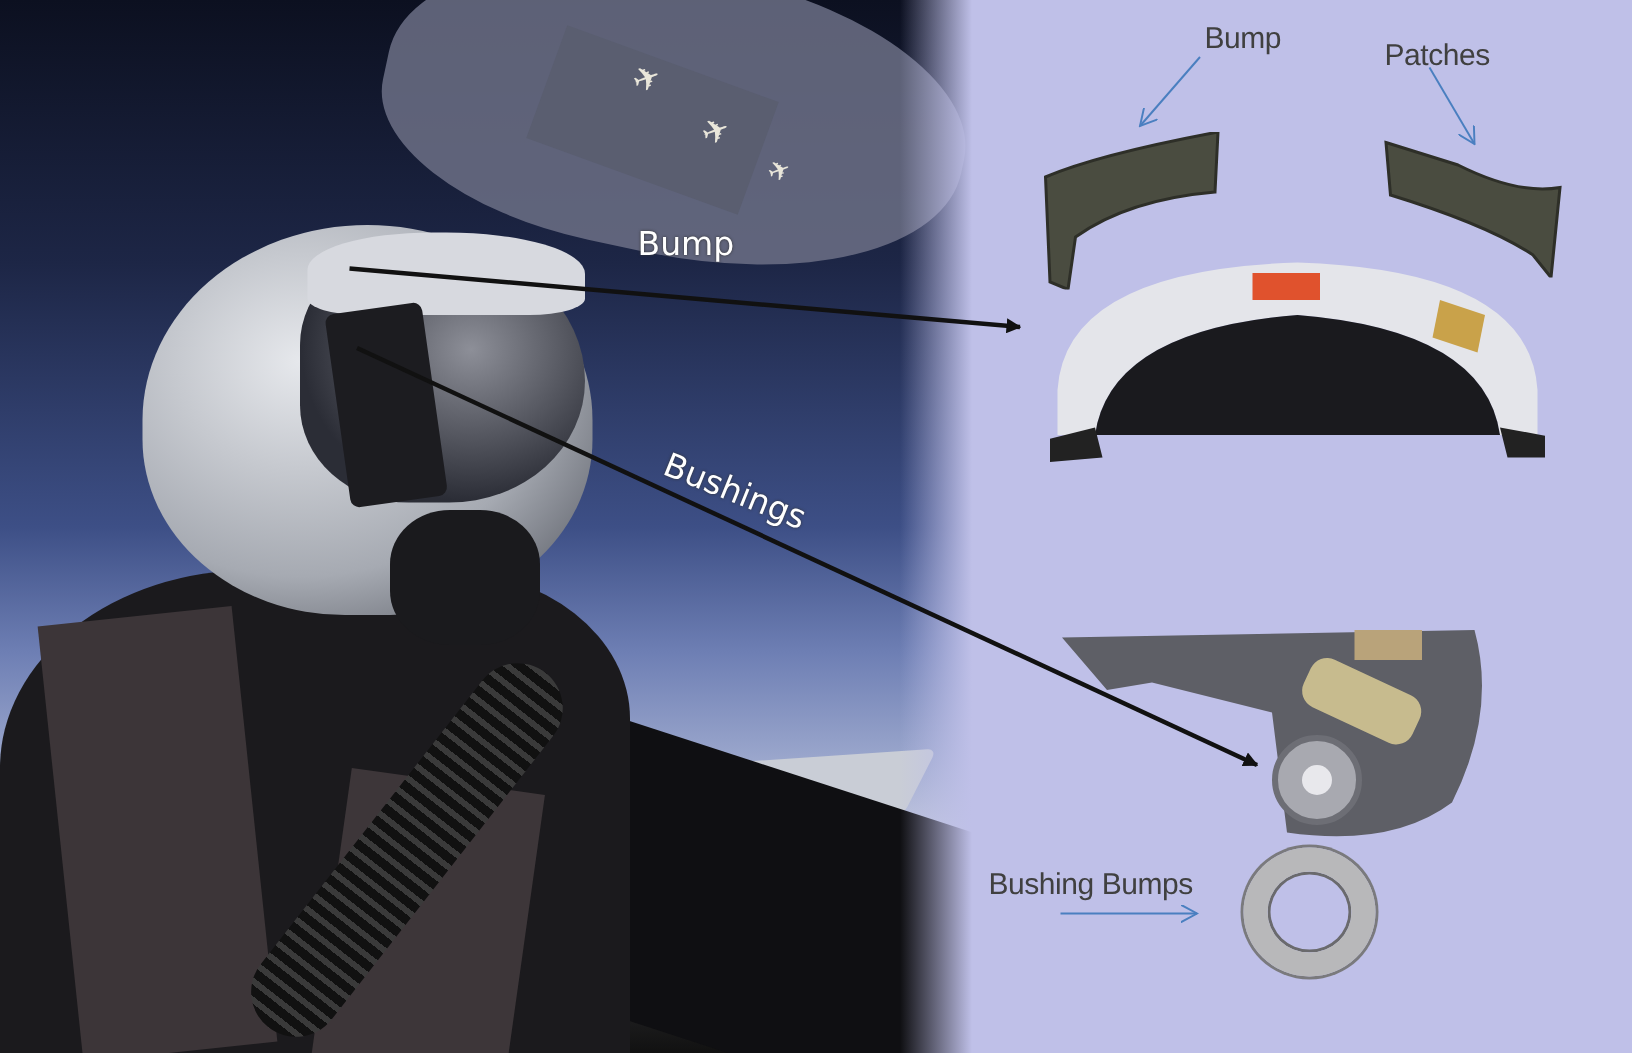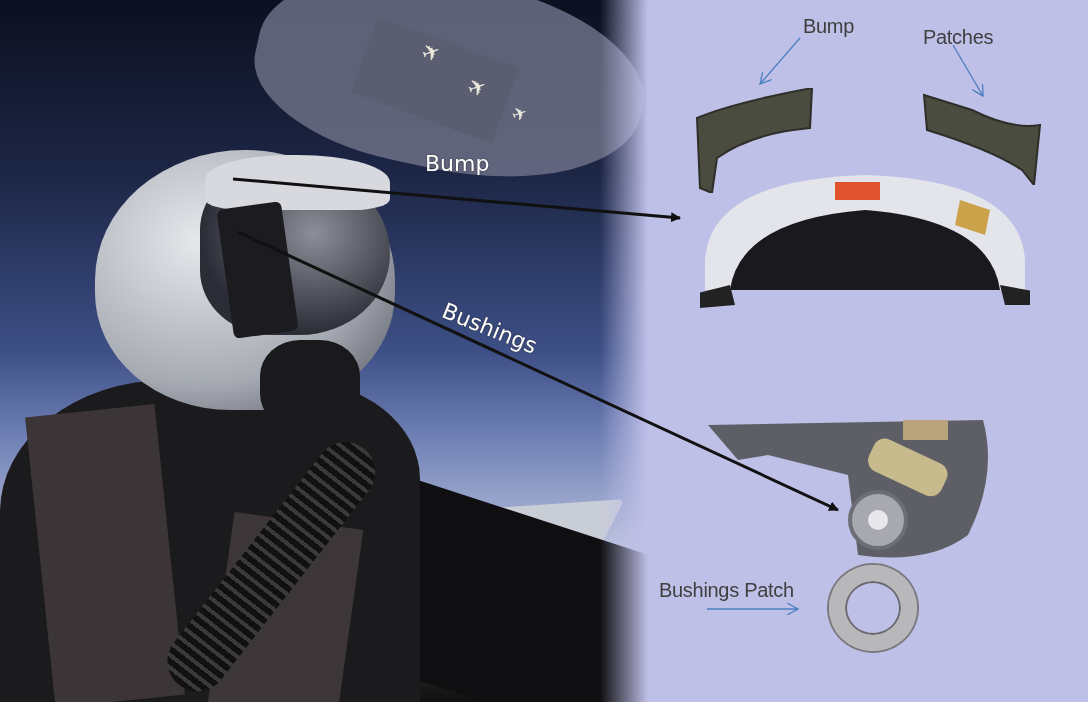--- a/index.html
+++ b/index.html
@@ -96,13 +96,13 @@
   <line x1="800" y1="38" x2="760" y2="84" stroke="#4a7fc0" stroke-width="1.3" marker-end="url(#blu)"></line>
   <line x1="953" y1="45" x2="983" y2="96" stroke="#4a7fc0" stroke-width="1.3" marker-end="url(#blu)"></line>
   <line x1="707" y1="609" x2="798" y2="609" stroke="#4a7fc0" stroke-width="1.3" marker-end="url(#blu)"></line>
 </svg>
 
 <span class="label-light" style="left:425px;top:151px;">Bump</span>
 <span class="label-light" style="left:448px;top:298px;transform:rotate(22deg);transform-origin:left top;">Bushings</span>
 
 <span class="label-dark" style="left:803px;top:15px;">Bump</span>
 <span class="label-dark" style="left:923px;top:15px;margin-top:11px;">Patches</span>
-<span class="label-dark" style="left:659px;top:579px;">Bushings Patch</span>
+<span class="label-dark" style="left:659px;top:579px;">Bushing Bumps</span>
 
 </body></html>

